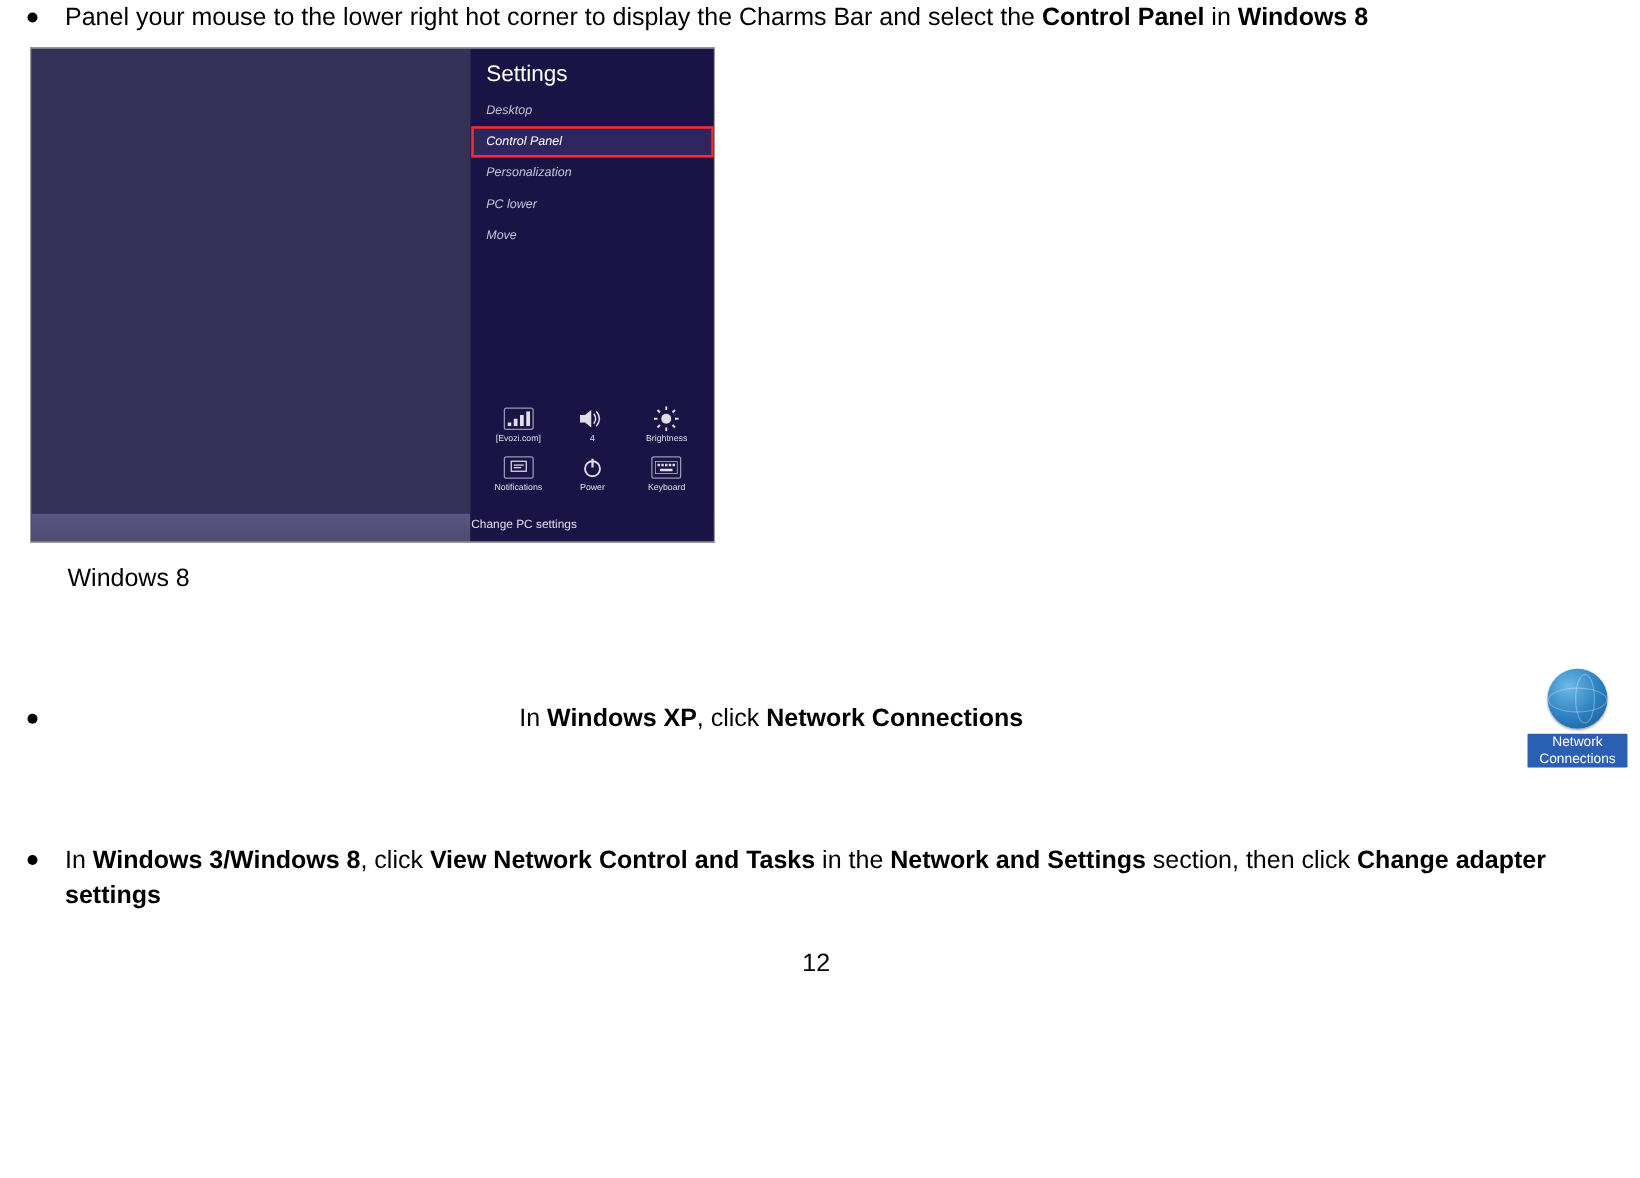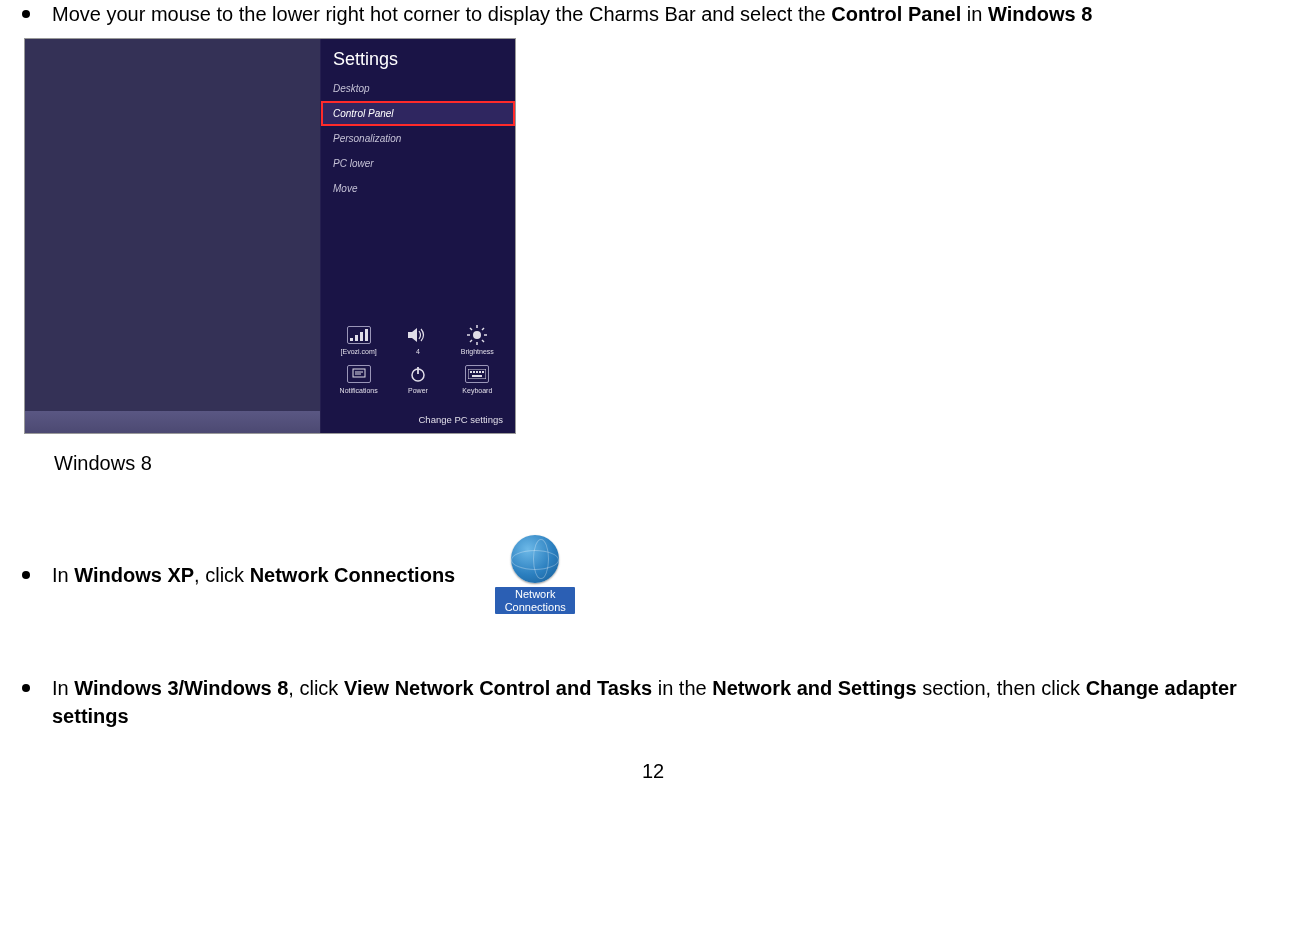--- a/index.html
+++ b/index.html
@@ -30,21 +30,21 @@
       margin-right: 22px;
       flex-shrink: 0;
     }
     .bullet-text {
       line-height: 1.4;
     }
     .bullet-text b {
       font-weight: 700;
     }
     .win8-screenshot {
-      width: 492px;
+      width: 548px;
       height: 396px;
       margin-left: 14px;
       background: #343156;
       border: 1px solid #999;
       position: relative;
       overflow: hidden;
     }
     .win8-taskbar {
       position: absolute;
       bottom: 0;
@@ -113,33 +113,33 @@
       justify-content: center;
       font-size: 12px;
       color: #e0dde8;
     }
     .tile-icon.no-border {
       border: none;
     }
     .charm-footer {
       font-size: 9.5px;
       color: #e0dde8;
-      text-align: right;
       padding: 4px 12px 8px 0;
     }
     .caption {
       margin-left: 44px;
       margin-top: 18px;
       margin-bottom: 60px;
       font-size: 20px;
     }
     .xp-row {
       display: flex;
       align-items: center;
       margin-bottom: 60px;
+      justify-content: space-between;
     }
     .xp-icon-block {
       margin-left: 40px;
       width: 80px;
       display: flex;
       flex-direction: column;
       align-items: center;
     }
     .xp-globe {
       width: 48px;
@@ -187,21 +187,21 @@
       padding-right: 6px;
       margin-top: 30px;
     }
   </style>
 </head>
 <body>
 
 <div class="bullet-row">
   <div class="bullet-dot"></div>
   <div class="bullet-text">
-    <span>Move your mouse to the lower right hot corner to display the Charms Bar and select the </span><b>Control Panel</b><span> in </span><b>Windows 8</b>
+    <span>Panel your mouse to the lower right hot corner to display the Charms Bar and select the </span><b>Control Panel</b><span> in </span><b>Windows 8</b>
   </div>
 </div>
 
 <div class="win8-screenshot">
   <div class="win8-taskbar"></div>
   <div class="charm-panel">
     <div class="charm-title">Settings</div>
     <div class="charm-item">Desktop</div>
     <div class="charm-item highlighted">Control Panel</div>
     <div class="charm-item">Personalization</div>

